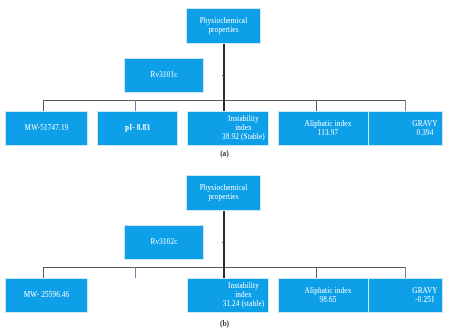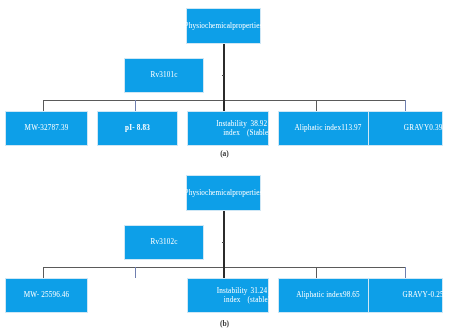--- a/index.html
+++ b/index.html
@@ -22,21 +22,21 @@
   }
   #diagram-a { top: 0; }
   #diagram-b { top: 167px; }
 
   .node {
     position: absolute;
     background: #0d9fe8;
     color: #ffffff;
     box-sizing: border-box;
     display: flex;
-    flex-direction: row;
+    flex-direction: column;
     align-items: center;
     justify-content: center;
     text-align: center;
     line-height: 1.22;
     font-size: 7.2px;
     letter-spacing: 0.15px;
     border: 0.5px solid #cfe7f5;
     z-index: 3;
   }
   .node .line2 { display: block; font-family: Liberation Serif, serif; }
@@ -136,21 +136,21 @@
   <div class="node node-root">
     <span>Physiochemical</span>
     <span class="line2">properties</span>
   </div>
 
   <div class="node node-gene">
     <span>Rv3101c</span>
   </div>
 
   <div class="node leaf leaf-1">
-    <span>MW-32787.39</span>
+    <span>MW-51747.19</span>
   </div>
   <div class="node leaf leaf-2">
     <span>pI- 8.83</span>
   </div>
   <div class="node leaf leaf-3">
     <span>Instability index</span>
     <span class="line2">38.92  (Stable)</span>
   </div>
   <div class="node leaf leaf-4">
     <span>Aliphatic index</span>

